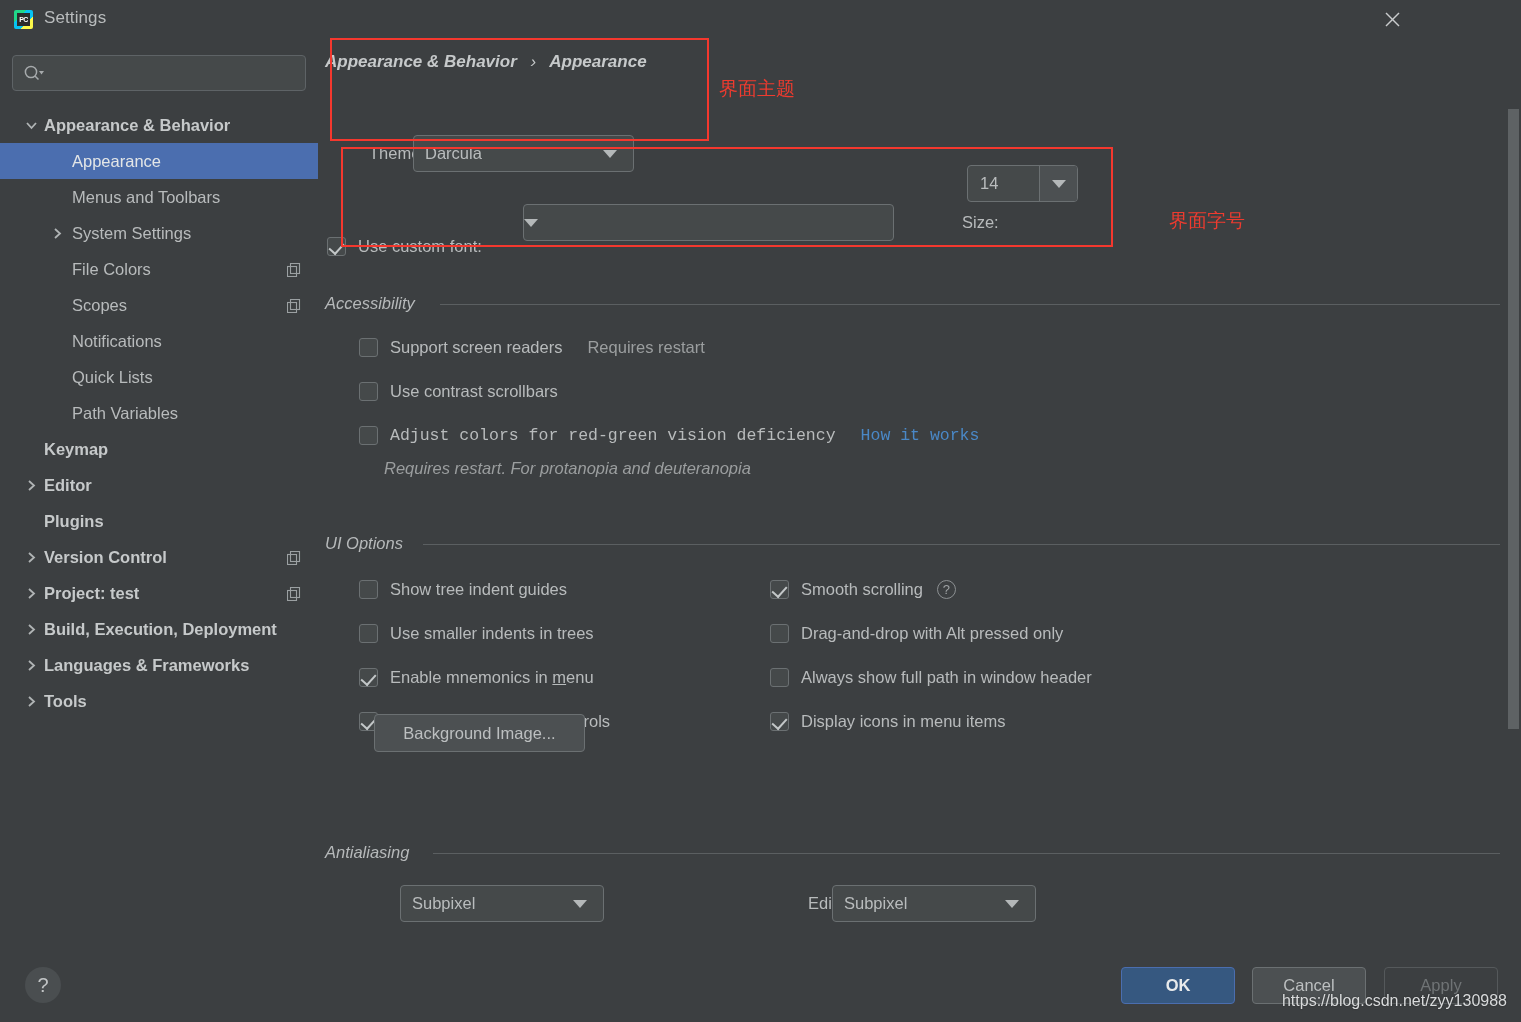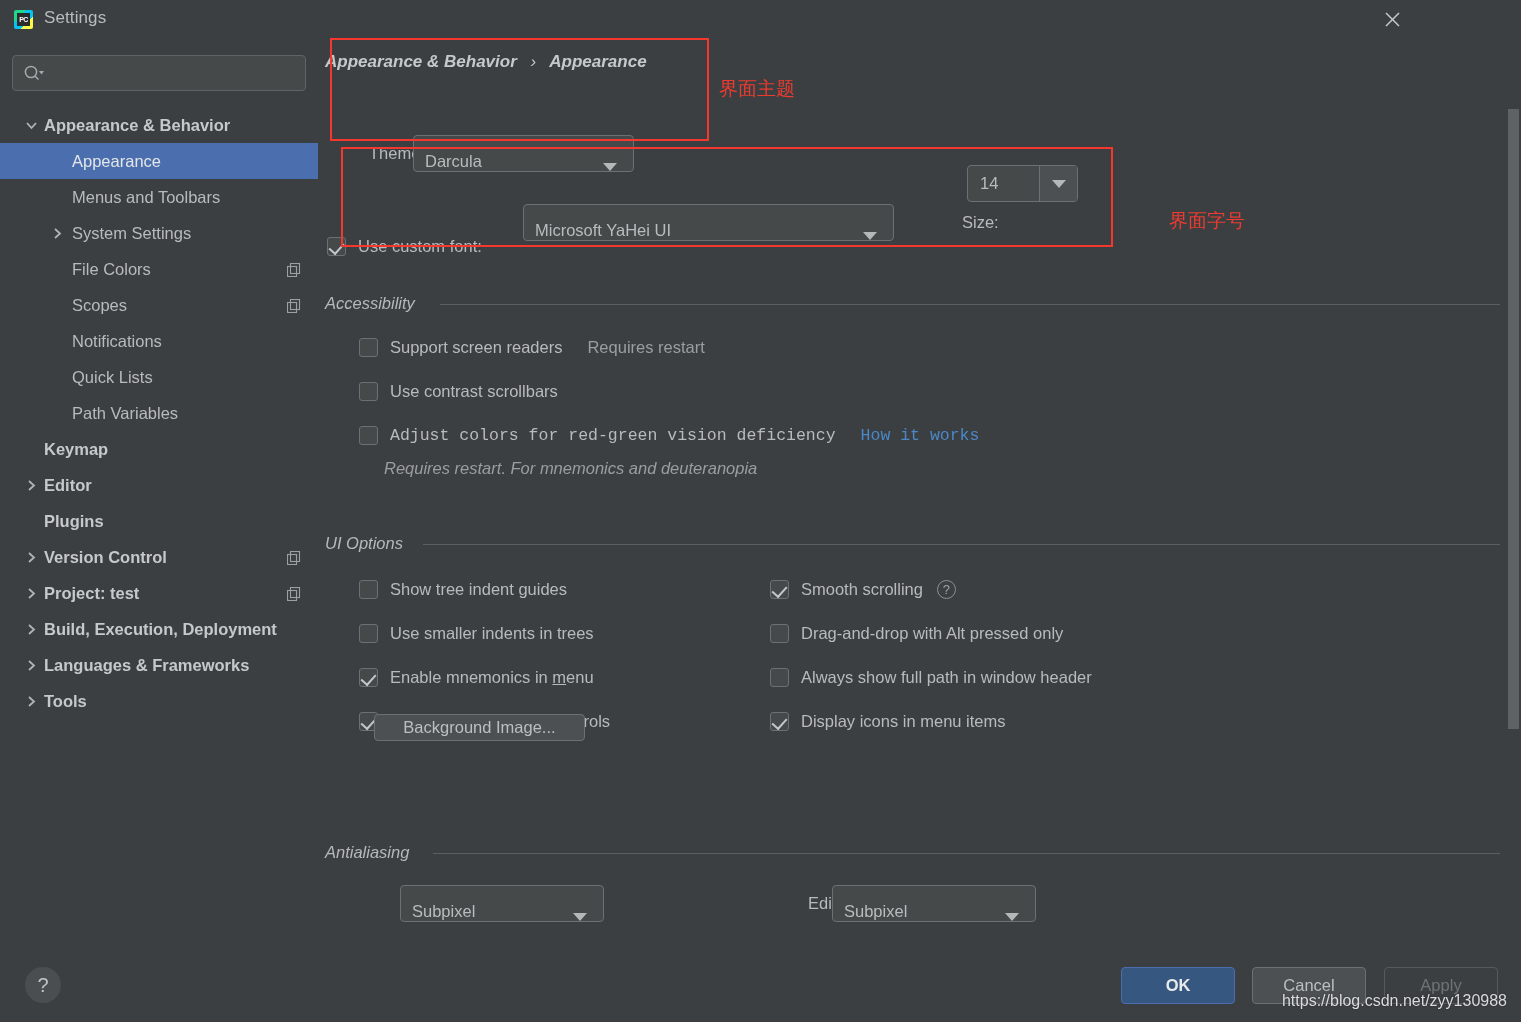--- a/index.html
+++ b/index.html
@@ -107,21 +107,21 @@
   .mnem     { text-decoration: underline; }
 
   .helpcircle {
     width: 19px; height: 19px; border-radius: 50%; border: 1px solid #8c9092;
     color: #9ea2a4; font-size: 13px; line-height: 17px; text-align: center;
     margin-left: 14px; flex: 0 0 auto;
   }
 
   .combo {
     position: absolute; background: #45494a; border: 1px solid #6b7072;
-    border-radius: 4px; display: flex; align-items: flex-end;
+    border-radius: 4px; display: flex; align-items: center;
     color: #b9bcbd; font-size: 16.5px;
   }
   .combo .val { padding-left: 11px; flex: 1 1 auto; white-space: nowrap; }
   .combo .arrow {
     width: 0; height: 0; border-left: 7px solid transparent;
     border-right: 7px solid transparent; border-top: 8px solid #b4b8b9;
     margin-right: 16px; flex: 0 0 auto;
   }
   .fieldlabel { position: absolute; color: #b8bbbc; font-size: 16.5px; white-space: nowrap; margin-left: 44px; }
 
@@ -353,21 +353,20 @@
     <div class="combo" style="left:95px; top:96px; width:221px; height:37px;">
       <span class="val">Darcula</span>
       <span class="arrow"></span>
     </div>
 
     <div class="cb-row" style="left:9px; top:174px;margin-top:24px;">
       <span class="cbox checked"></span>
       <span class="cb-label">Use custom font:</span>
     </div>
     <div class="combo" style="left:205px; top:165px; width:371px; height:37px;">
-      <span class="val">Microsoft YaHei UI</span>
       <span class="arrow"></span>
     </div>
     <div class="fieldlabel" style="left:600px; top:174px;">Size:</div>
     <div id="size-spin">
       <span class="sv">14</span>
       <span class="sbtn">
         <span class="arrow"></span>
       </span>
     </div>
 
@@ -383,21 +382,21 @@
     <div class="cb-row" style="left:41px; top:343px;">
       <span class="cbox"></span>
       <span class="cb-label">Use contrast scrollbars</span>
     </div>
 
     <div class="cb-row" style="left:41px; top:387px;font-family:Liberation Mono, monospace;">
       <span class="cbox"></span>
       <span class="cb-label">Adjust colors for red-green vision deficiency</span>
       <span class="link">How it works</span>
     </div>
-    <div class="sec-title" style="left:66px; top:420px; color:#9b9e9f;">Requires restart. For mnemonics and deuteranopia</div>
+    <div class="sec-title" style="left:66px; top:420px; color:#9b9e9f;">Requires restart. For protanopia and deuteranopia</div>
 
     <div class="sec-title" style="left:7px; top:495px;">UI Options</div>
     <div class="sec-rule" style="left:105px; top:505px; width:1077px;"></div>
 
     <div class="cb-row" style="left:41px; top:541px;">
       <span class="cbox"></span>
       <span class="cb-label">Show tree indent guides</span>
     </div>
     <div class="cb-row" style="left:41px; top:585px;">
       <span class="cbox"></span>
@@ -425,21 +424,21 @@
     </div>
     <div class="cb-row" style="left:452px; top:629px;">
       <span class="cbox"></span>
       <span class="cb-label">Always show full path in window header</span>
     </div>
     <div class="cb-row" style="left:452px; top:673px;">
       <span class="cbox checked"></span>
       <span class="cb-label">Display icons in menu items</span>
     </div>
 
-    <div class="btn" style="left:56px; top:674px; width:211px; height:27px; top:675px;">Background Image...</div>
+    <div class="btn" style="left:56px; top:674px; width:211px; height:38px; top:675px;">Background Image...</div>
 
     <div class="sec-title" style="left:7px; top:804px;">Antialiasing</div>
     <div class="sec-rule" style="left:115px; top:814px; width:1067px;"></div>
 
     <div class="fieldlabel" style="left:37px; top:855px;">IDE:</div>
     <div class="combo" style="left:82px; top:846px; width:204px; height:37px;">
       <span class="val">Subpixel</span>
       <span class="arrow"></span>
     </div>
 

